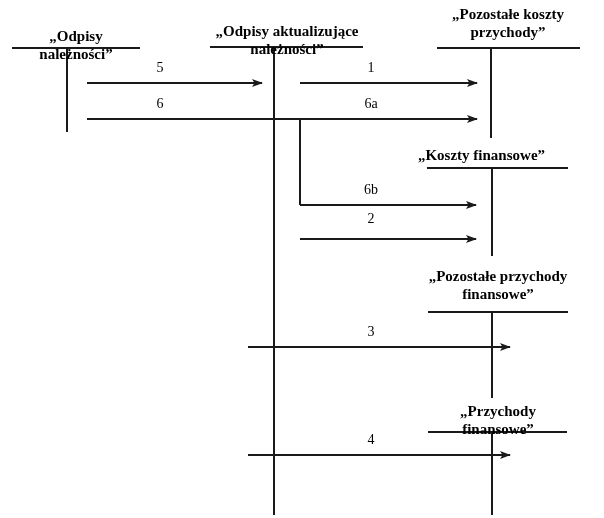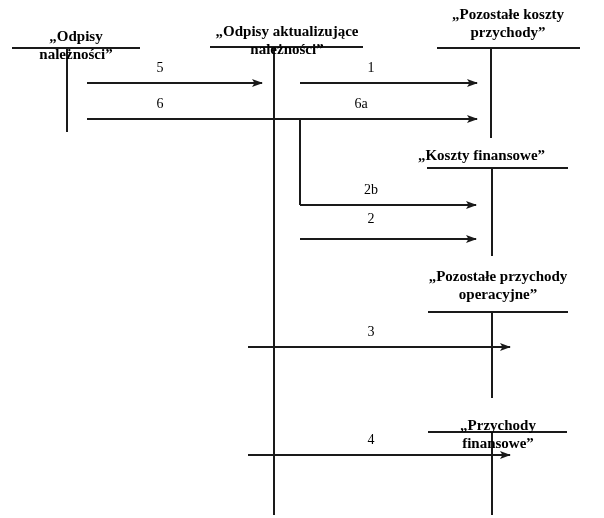--- a/index.html
+++ b/index.html
@@ -86,27 +86,27 @@
   </svg>
 
   <div id="account-labels">
       <div class="acct-label" style="left: 12px; top: 28px; width: 128px;">„Odpisy należności”</div>
       <div class="acct-label" style="left: 208px; top: 6px; width: 158px; margin-top: 17px;">„Odpisy aktualizujące
 należności”</div>
       <div class="acct-label" style="left: 436px; top: 6px; width: 144px;">„Pozostałe koszty
 przychody”</div>
       <div class="acct-label" style="left: 411px; top: 147px; width: 141px;">„Koszty finansowe”</div>
       <div class="acct-label" style="left: 424px; top: 268px; width: 148px;">„Pozostałe przychody
-operacyjne”</div>
-      <div class="acct-label" style="left: 424px; top: 417px; width: 148px;">„Przychody finansowe”</div>
+finansowe”</div>
+      <div class="acct-label" style="left: 424px; top: 403px; width: 148px;">„Przychody finansowe”</div>
     </div>
   <div id="flow-labels">
       <div class="flow-label" style="left: 146px; top: 61px; width: 28px;">5</div>
       <div class="flow-label" style="left: 357px; top: 61px; width: 28px;">1</div>
       <div class="flow-label" style="left: 146px; top: 97px; width: 28px;">6</div>
-      <div class="flow-label" style="left: 347px; top: 97px; width: 28px;">6a</div>
-      <div class="flow-label" style="left: 357px; top: 183px; width: 28px;">2b</div>
+      <div class="flow-label" style="left: 357px; top: 97px; width: 28px;">6a</div>
+      <div class="flow-label" style="left: 357px; top: 183px; width: 28px;">6b</div>
       <div class="flow-label" style="left: 357px; top: 212px; width: 28px;">2</div>
       <div class="flow-label" style="left: 357px; top: 325px; width: 28px;">3</div>
       <div class="flow-label" style="left: 357px; top: 433px; width: 28px;">4</div>
     </div>
 
 </div>
 
 </body></html>

